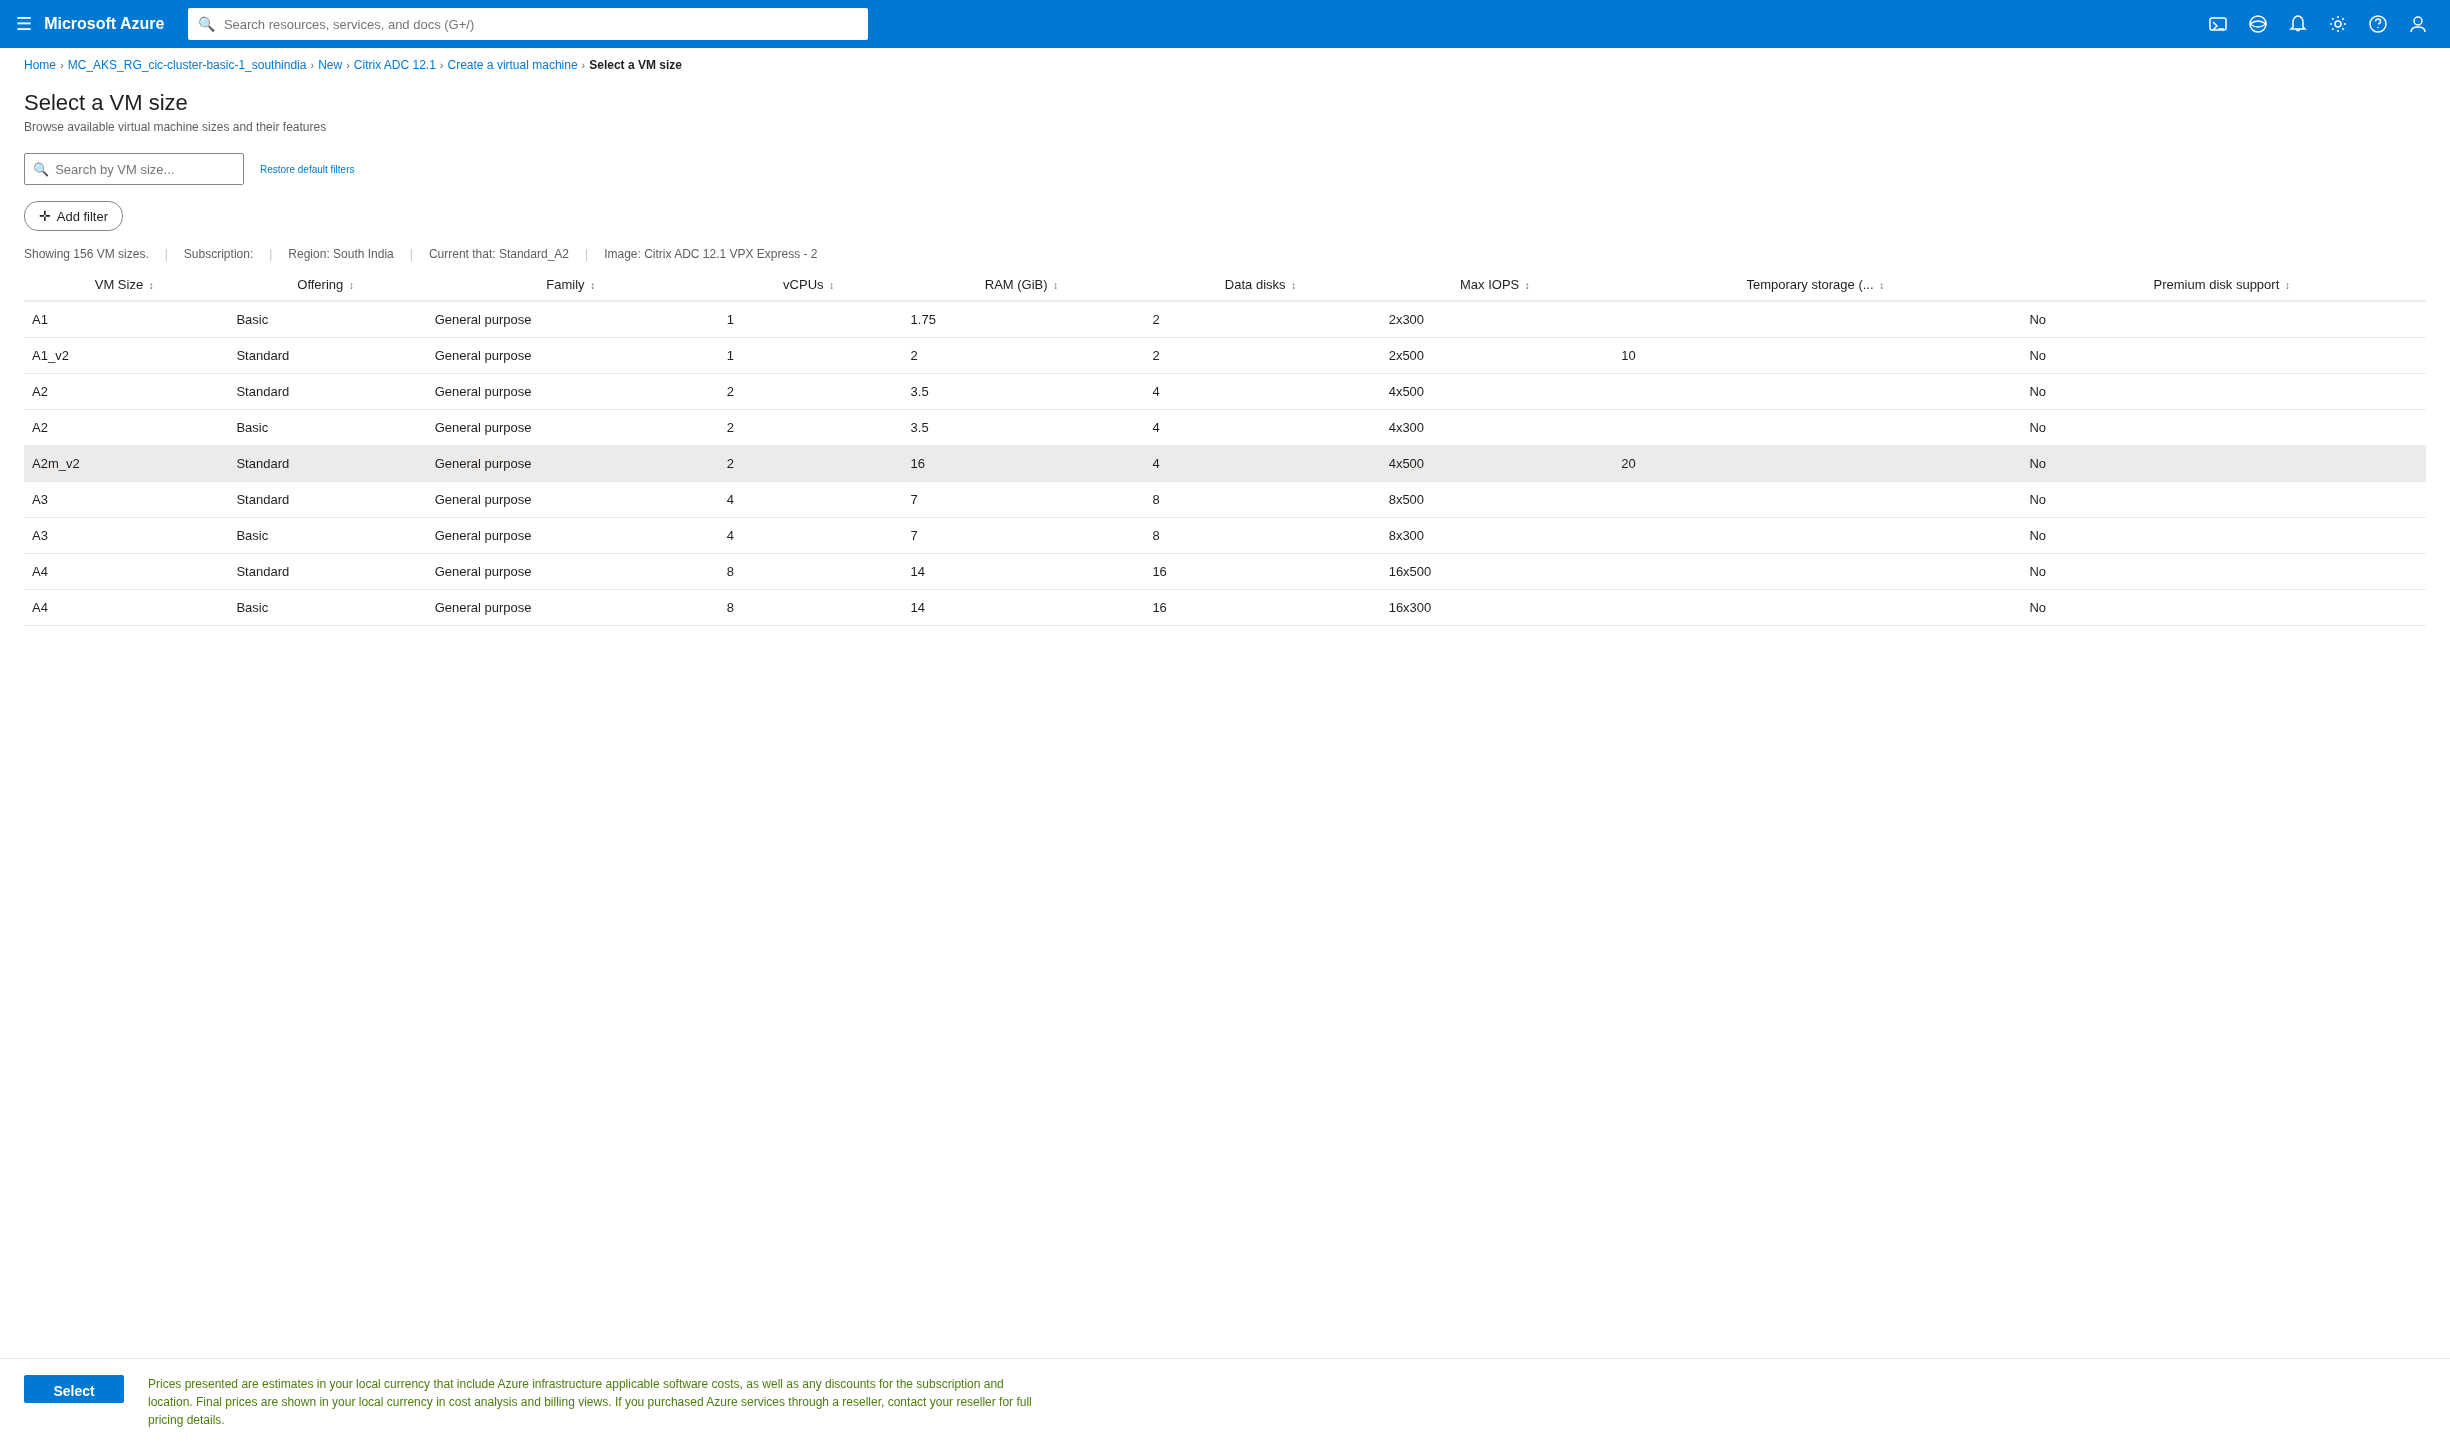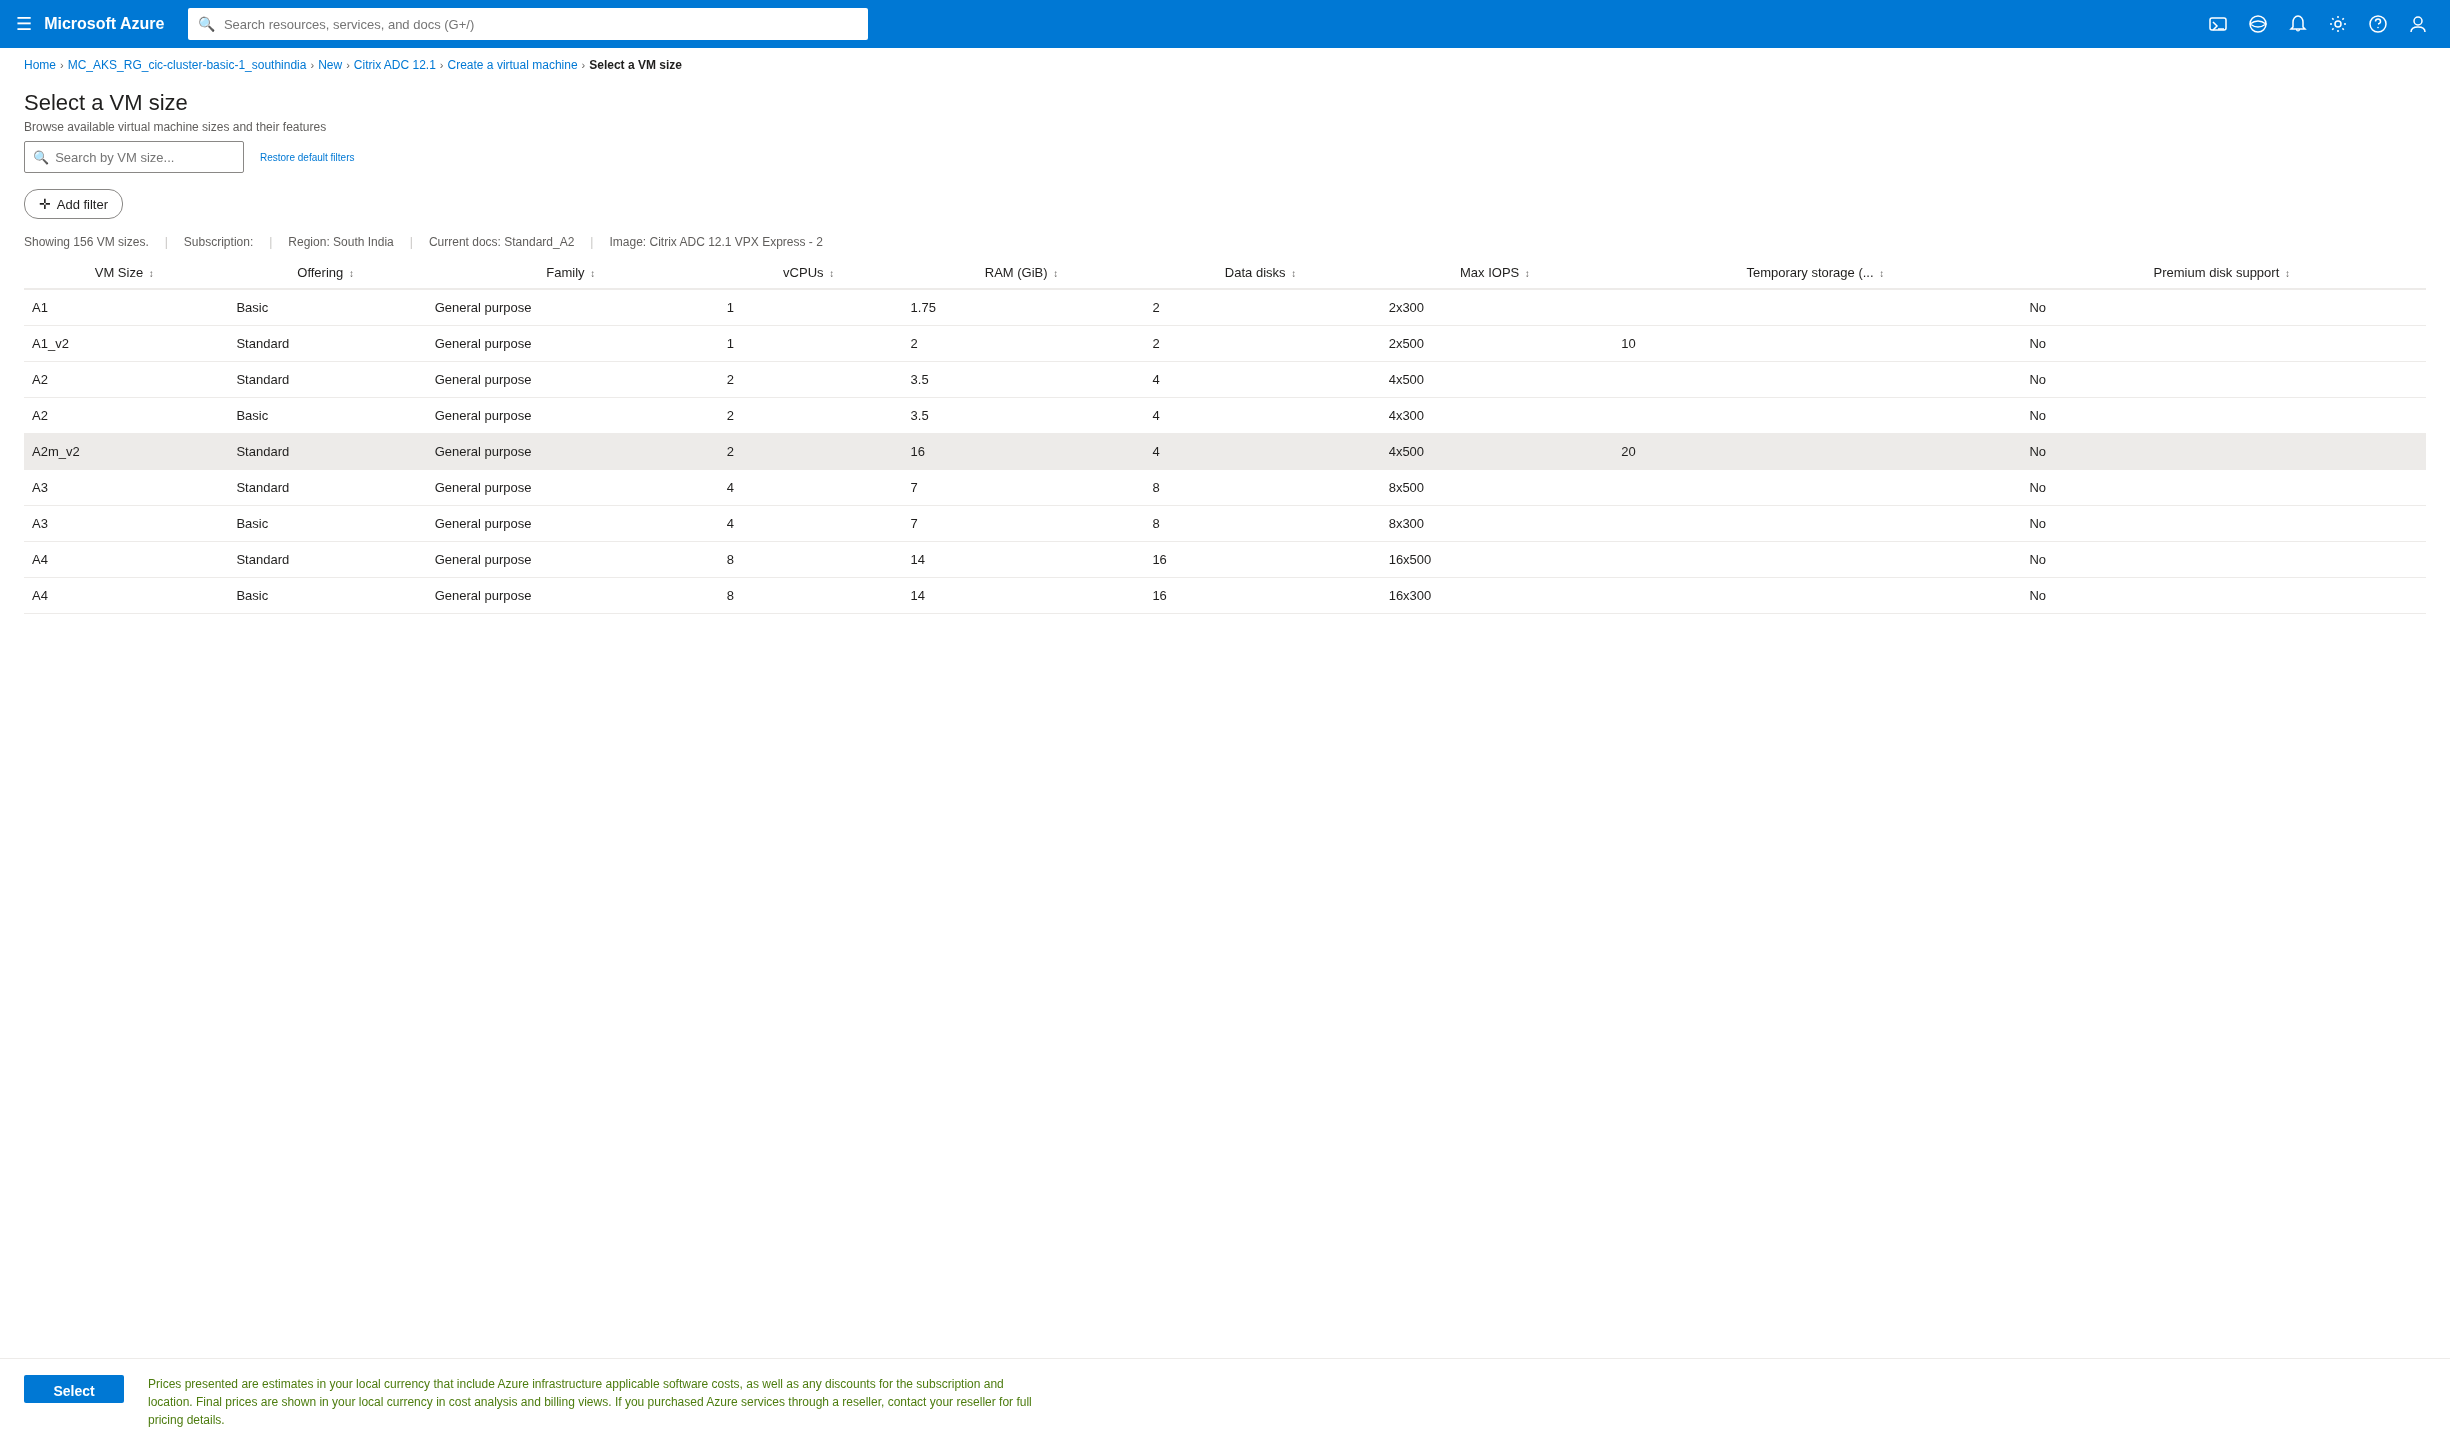--- a/index.html
+++ b/index.html
@@ -44,21 +44,21 @@
       flex-wrap: wrap;
     }
     .breadcrumb a { color: #0078d4; text-decoration: none; cursor: pointer; text-align: center; }
     .breadcrumb-sep { color: #605e5c; font-size: 11px; }
     .breadcrumb-current { color: #201f1e; font-weight: 600; }
 
     
     .main { padding: 0 24px 0 24px; }
 
     .page-title { font-size: 22px; font-weight: 300; margin-bottom: 4px; margin-top: 8px; }
-    .page-subtitle { font-size: 12px; color: #605e5c; margin-bottom: 7px; }
+    .page-subtitle { font-size: 12px; color: #605e5c; margin-bottom: 19px; }
 
     
     .filter-row { display: flex; align-items: center; gap: 16px; margin-bottom: 16px; }
     .search-box {
       display: flex;
       align-items: center;
       border: 1px solid #8a8886;
       border-radius: 2px;
       padding: 0 8px;
       height: 32px;
@@ -249,21 +249,21 @@
     </button>
   </div>
 
   <div class="status-bar">
     <span>Showing 156 VM sizes.</span>
     <span class="status-sep">|</span>
     <span>Subscription:</span>
     <span class="status-sep">|</span>
     <span>Region: South India</span>
     <span class="status-sep">|</span>
-    <span>Current docs: Standard_A2</span>
+    <span>Current that: Standard_A2</span>
     <span class="status-sep">|</span>
     <span>Image: Citrix ADC 12.1 VPX Express - 2</span>
   </div>
 
   <div class="table-container">
     <table class="vm-table">
       <thead>
         <tr>
           <th>VM Size <span class="sort-arrows">↕</span></th>
           <th>Offering <span class="sort-arrows">↕</span></th>

